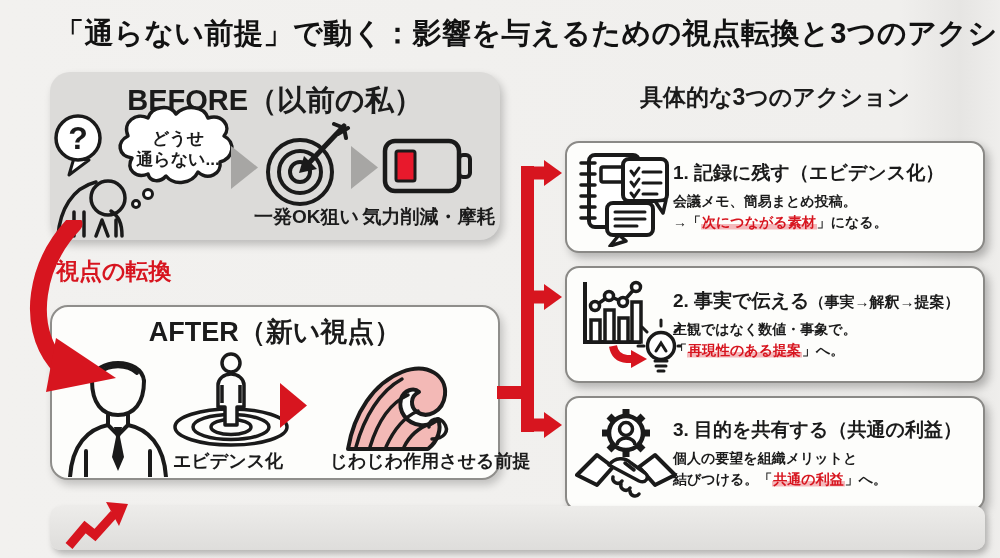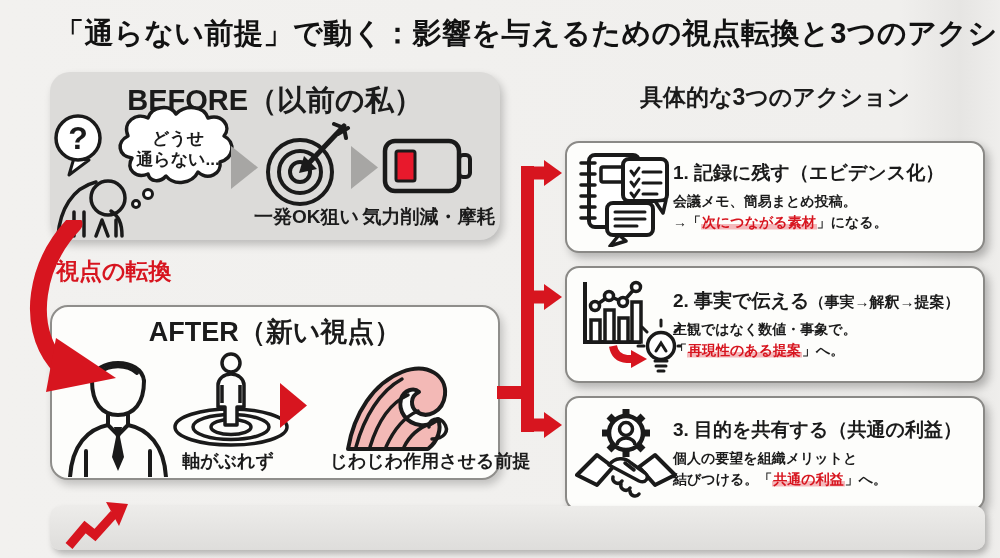--- a/index.html
+++ b/index.html
@@ -140,21 +140,21 @@
       <path d="M8,92 C14,56 34,26 62,15 C88,5 107,19 105,38 C103,55 87,62 77,55 C70,50 70,39 79,35 C74,30 64,33 61,42 C58,54 66,66 80,68 C88,69 94,66 98,62 C102,72 98,84 88,92 Z" fill="#f3b9b6" stroke="#1a1a1a" stroke-width="4" stroke-linejoin="round"></path>
       <g fill="none" stroke="#1a1a1a" stroke-width="3.5" stroke-linecap="round">
         <path d="M16,90 C24,60 40,34 62,22"></path>
         <path d="M30,90 C38,64 50,46 68,38"></path>
         <path d="M46,90 C54,72 64,60 78,54"></path>
         <path d="M64,90 C70,78 80,70 92,66"></path>
         <path d="M92,82 c12,0 18,-8 12,-16 c-5,-7 -16,-4 -15,4"></path>
       </g>
     </svg>
 
-    <div class="icon-label nowrap" style="left:106px;top:142px;width:140px;font-size:18px;">軸がぶれず</div>
+    <div class="icon-label nowrap" style="left:106px;top:142px;width:140px;font-size:18px;">エビデンス化</div>
     <div class="icon-label nowrap" style="left:238px;top:142px;width:208px;font-size:18px;margin-left:36px;">じわじわ作用させる前提</div>
   </div>
 
   <svg class="curve-arrow" width="110" height="184" viewBox="0 0 110 184">
     <path d="M50,4 C12,44 2,104 32,142" fill="none" stroke="#d7151f" stroke-width="17" stroke-linecap="round"></path>
     <polygon points="32,118 92,158 22,172" fill="#d7151f"></polygon>
   </svg>
 
   <div class="actions-header nowrap">具体的な3つのアクション</div>
 

